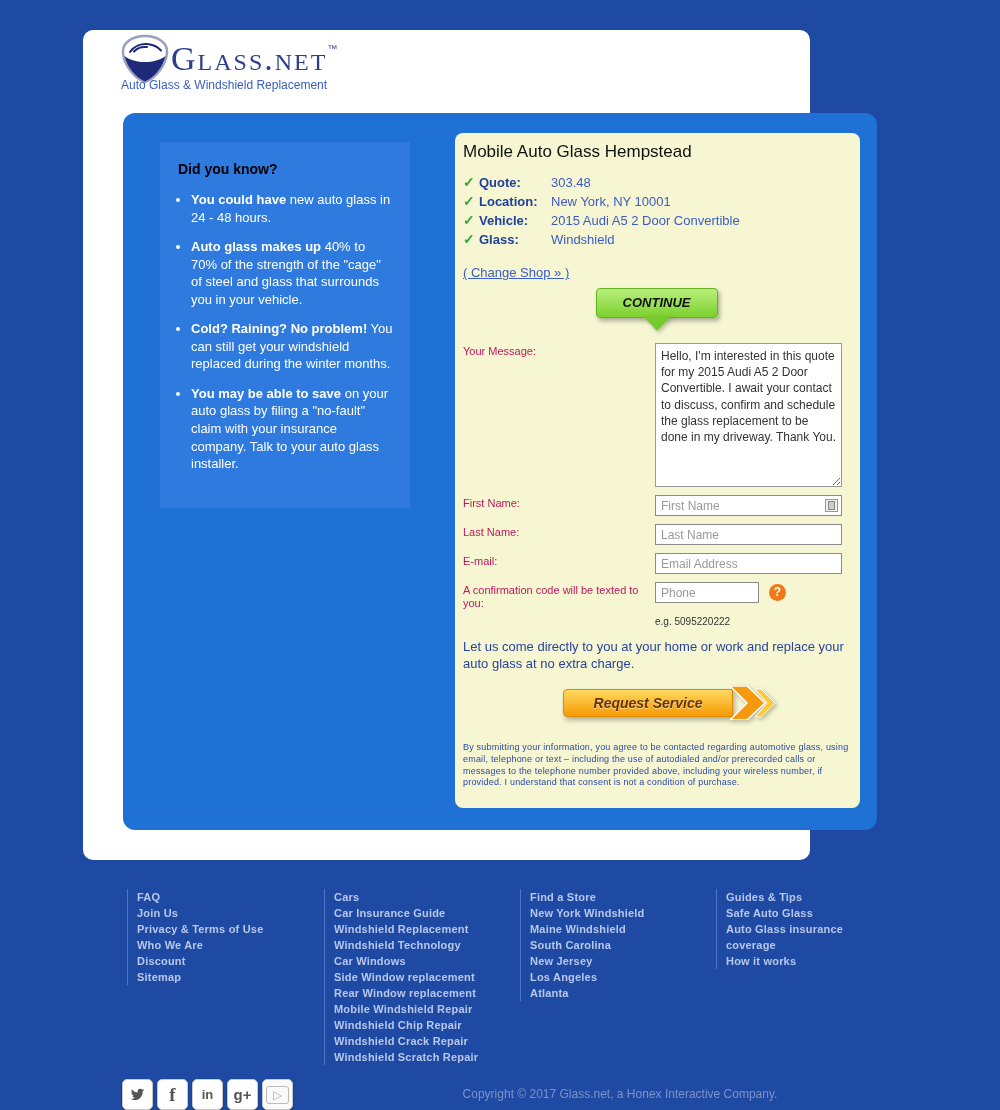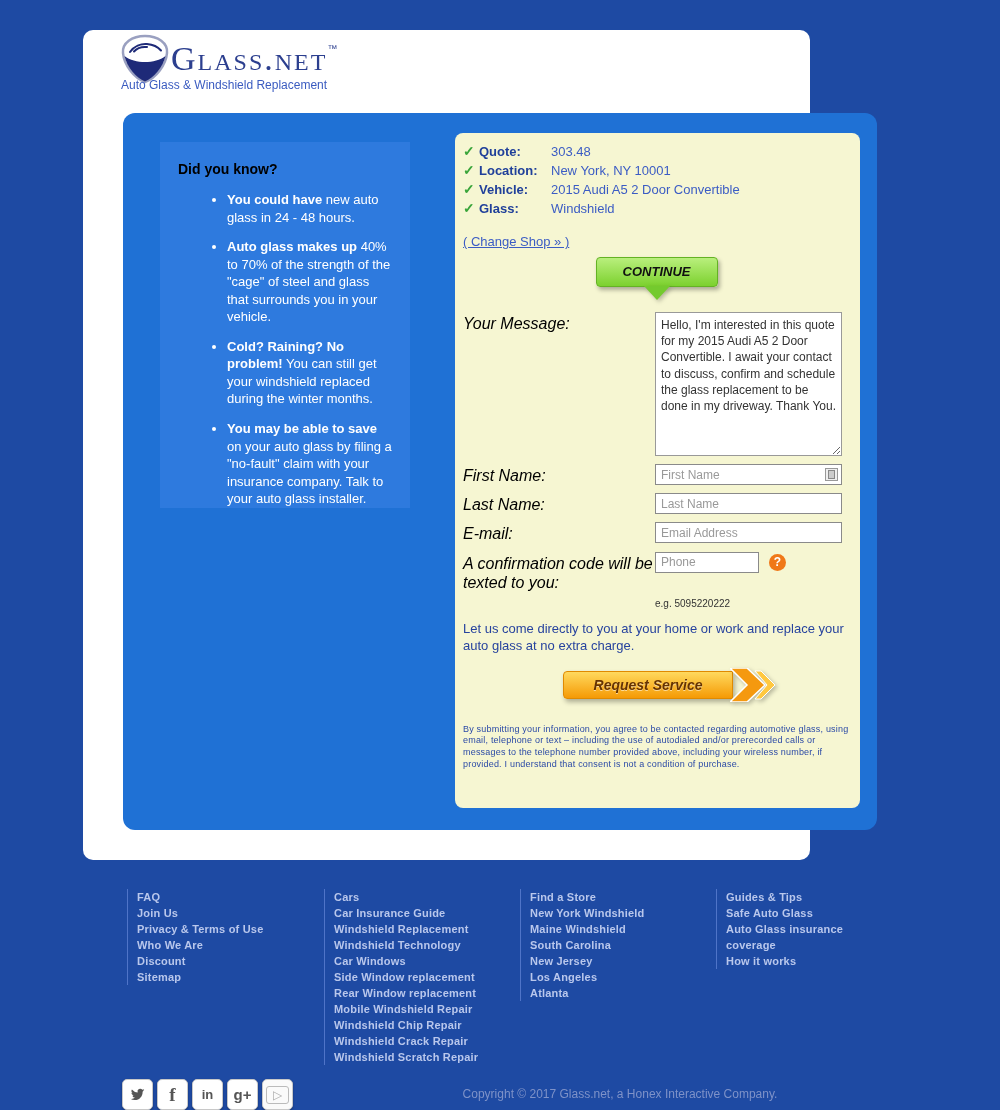--- a/index.html
+++ b/index.html
@@ -15,21 +15,21 @@
   .logo-text { font-family:"Liberation Serif", serif; font-size:34px; letter-spacing:2px; color:#2c3f8f; font-variant:small-caps; }
   .logo-tm { font-size:10px; color:#2c3f8f; vertical-align:18px; }
   .tagline { position:absolute; left:38px; top:48px; font-size:12px; color:#3a5bc0; }
 
   
   .blue-panel { position:absolute; left:40px; top:83px; width:754px; height:717px; background:#1f71d5; border-radius:12px; }
 
   
   .sidebar { position:absolute; left:37px; top:29px; width:250px; height:366px; background:#2e7ade; padding:13px 14px; }
   .sidebar-title { color:#000000; font-weight:bold; font-size:14px; margin:6px 0 14px 4px; }
-  .sidebar ul { list-style:disc outside; margin-left:53px; margin-right:2px; }
+  .sidebar ul { list-style:disc outside; margin-left:17px; margin-right:2px; }
   .sidebar li { color:#ffffff; font-size:13px; line-height:1.35; margin-bottom:12px; }
   .sidebar li b { font-weight:bold; }
 
   
   .form-panel { position:absolute; left:332px; top:20px; width:405px; height:675px; background:#f6f6d2; border-radius:8px; padding:9px 10px 8px 8px; overflow:hidden; }
   .form-title { font-size:17px; color:#111111; margin-bottom:11px; }
   .phone-row { display:flex; align-items:center; gap:7px; margin-bottom:12px; }
   .phone-label { font-size:13px; color:#222222; }
   .phone-icon { width:21px; height:21px; border-radius:50%; background:radial-gradient(circle at 35% 30%, #8ee060, #21a121); color:#ffffff; font-size:13px; line-height:21px; text-align:center; flex:0 0 21px; box-shadow:0 1px 1px rgba(0,0,0,.3); }
   .phone-number { font-size:21px; font-weight:bold; color:#1b3e9b; text-decoration:none; }
@@ -38,21 +38,21 @@
   .check { width:16px; color:#3aa53a; font-weight:bold; font-size:14px; }
   .detail-label { width:72px; font-size:13px; font-weight:bold; color:#20409a; }
   .detail-value { font-size:13px; color:#3b5cc4; }
   .change-shop { display:inline-block; font-size:13px; color:#3b5cc4; text-decoration:underline; margin:4px 0 2px 0; cursor:pointer; }
 
   .continue-wrap { width:122px; margin:6px auto 8px auto; text-align:center; }
   .continue-btn { width:122px; height:30px; line-height:28px; background:linear-gradient(#b9ef7d, #7cd12e); border:1px solid #64b224; border-radius:4px; font-size:13px; font-weight:bold; font-style:italic; color:#111111; text-align:center; box-shadow:2px 3px 4px rgba(0,0,0,.3); cursor:pointer; }
   .continue-tail { width:0; height:0; margin:-1px auto 0 auto; border-left:13px solid transparent; border-right:13px solid transparent; border-top:14px solid #74ca2e; filter:drop-shadow(2px 2px 2px rgba(0,0,0,.25)); }
 
   .msg-row { display:flex; margin-top:12px; }
-  .form-label { width:192px; font-size:16px; color:#000000; line-height:1.2; padding-top:2px;font-style:italic; }
+  .form-label { width:192px; font-size:11px; color:#be185d; line-height:1.2; padding-top:2px; }
   .msg-area { width:187px; height:144px; border:1px solid #999999; background:#ffffff; font-family:"Liberation Sans", sans-serif; font-size:12px; color:#333333; padding:4px 5px; line-height:1.35; resize:vertical; }
 
   .form-row { display:flex; align-items:flex-start; margin-top:8px; }
   .input-wrap { position:relative; }
   .text-input { width:187px; height:21px; border:1px solid #8a8a8a; background:#ffffff; font-family:"Liberation Sans", sans-serif; font-size:12px; color:#ec4899; padding:2px 5px; }
   .text-input::placeholder { color:#999999; }
   .autofill-ico { position:absolute; right:4px; top:4px; width:13px; height:13px; border:1px solid #999999; background:#efefef; display:flex; align-items:center; justify-content:center; }
   .autofill-ico::after { content:""; width:5px; height:7px; border:1px solid #888888; background:#cccccc; }
   .phone-input { width:104px; }
   .help-icon { width:17px; height:17px; border-radius:50%; background:#f07818; color:#ffffff; font-size:12px; font-weight:bold; text-align:center; line-height:17px; margin:2px 0 0 10px; cursor:pointer; }
@@ -108,20 +108,21 @@
         <div class="sidebar-title">Did you know?</div>
         <ul>
           <li><b>You could have</b><span> new auto glass in 24 - 48 hours.</span></li>
           <li><b>Auto glass makes up</b><span> 40% to 70% of the strength of the "cage" of steel and glass that surrounds you in your vehicle.</span></li>
           <li><b>Cold? Raining? No problem!</b><span> You can still get your windshield replaced during the winter months.</span></li>
           <li><b>You may be able to save</b><span> on your auto glass by filing a "no-fault" claim with your insurance company. Talk to your auto glass installer.</span></li>
         </ul>
       </div>
 
       <div class="form-panel">
+        <div class="form-title">Mobile Auto Glass Hempstead</div>
 
 
         <div class="details">
           <div class="detail-row">
             <span class="check">✓</span>
             <span class="detail-label">Quote:</span>
             <span class="detail-value">303.48</span>
           </div>
           <div class="detail-row">
             <span class="check">✓</span>

